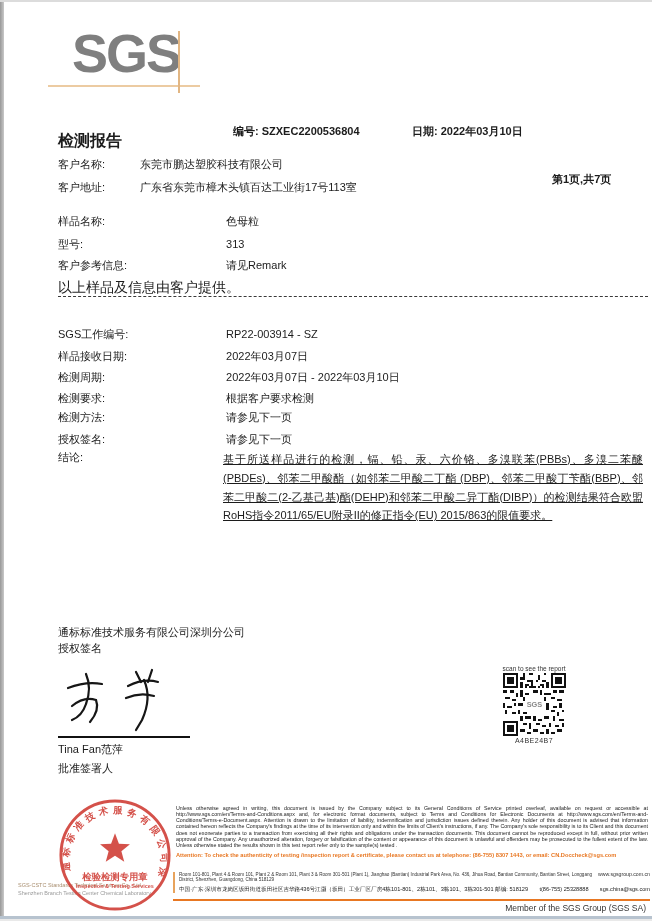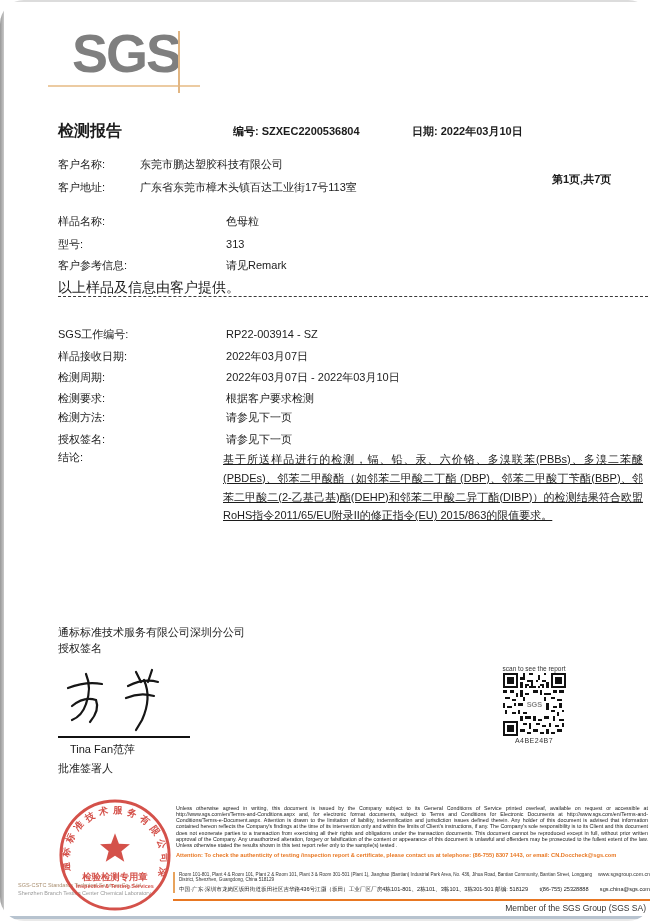--- a/index.html
+++ b/index.html
@@ -1,52 +1,52 @@
 <!DOCTYPE html>
 <html><head>
 <meta charset="utf-8">
 <style>
   * { margin:0; padding:0; box-sizing:border-box; }
   html,body { background:#ffffff; }
   body { font-family:"Liberation Sans","DejaVu Sans",sans-serif; color:#1c1c1c; }
-  .page { position:relative; width:652px; height:921px; background:#ffffff; overflow:hidden;border-radius:24px; }
+  .page { position:relative; width:652px; height:921px; background:#ffffff; overflow:hidden; }
   .edge-left { position:absolute; left:0; top:0; width:4px; height:921px;
                background:linear-gradient(to right,#989898,#c9c9c9); }
   .edge-top { position:absolute; left:0; top:0; width:652px; height:2px; background:#dcdcdc; }
   .edge-bottom { position:absolute; left:0; top:916px; width:652px; height:3px; background:#b7c3cf; }
   .edge-bottom2 { position:absolute; left:0; top:919px; width:652px; height:2px; background:#e9e9e9; }
 
   
   .logo-text { position:absolute; left:72px; top:22px; font-size:54px; font-weight:bold;
                color:#7f7f7f; letter-spacing:-2px; font-family:"Liberation Sans",sans-serif; }
   .logo-hline { position:absolute; left:48px; top:85px; width:152px; height:2px; background:#eccba2; }
   .logo-vline { position:absolute; left:178px; top:31px; width:2px; height:62px; background:#e2b683; }
 
   
-  .report-title { position:absolute; left:58px; top:121px; font-size:16px; font-weight:bold; }
+  .report-title { position:absolute; left:58px; top:131px; font-size:16px; font-weight:bold; }
   .hdr-no   { position:absolute; left:233px; top:124px; font-size:11px; font-weight:600; }
   .hdr-date { position:absolute; left:412px; top:124px; font-size:11px; font-weight:600; }
   .hdr-page { position:absolute; left:552px; top:124px; font-size:11px; font-weight:600;margin-top:48px; }
 
   .row { position:absolute; left:58px; font-size:11px; line-height:14px; white-space:nowrap; }
   .row .lbl { display:inline-block; }
   .cust .lbl { width:79px; }
   .det  .lbl { width:165px; }
   .note { position:absolute; left:58px; top:279px; font-size:14px; }
   .dashline { position:absolute; left:58px; top:296px; width:590px; border-top:1.5px dashed #3a3a3a; }
 
   .concl { position:absolute; left:58px; top:450px; font-size:11px; }
   .concl-text { position:absolute; left:223px; top:450px; width:420px; font-size:11px;
                 line-height:18.8px; text-align:justify;text-decoration:underline; }
 
   .sig-company { position:absolute; left:58px; top:625px; font-size:11px; }
   .sig-auth    { position:absolute; left:58px; top:641px; font-size:11px; }
   .sig-svg     { position:absolute; left:62px; top:662px; }
   .sig-line    { position:absolute; left:58px; top:736px; width:132px; border-top:2px solid #111; }
-  .sig-name    { position:absolute; left:58px; top:742px; font-size:11px; font-weight:500;margin-left:12px; }
+  .sig-name    { position:absolute; left:58px; top:742px; font-size:11px; font-weight:500; }
   .sig-role    { position:absolute; left:58px; top:761px; font-size:11px;text-align:right; }
 
   .qr-caption { position:absolute; left:496px; top:665px; width:76px; text-align:center;
                 font-size:6.5px; color:#333; }
   .qr-box { position:absolute; left:503px; top:673px; width:63px; height:63px; }
   .qr-text { position:absolute; left:496px; top:737px; width:76px; text-align:center;
              font-size:7px; color:#333; letter-spacing:0.5px; }
 
   
   .disclaimer { position:absolute; left:176px; top:805px; width:472px; font-size:5.3px;

